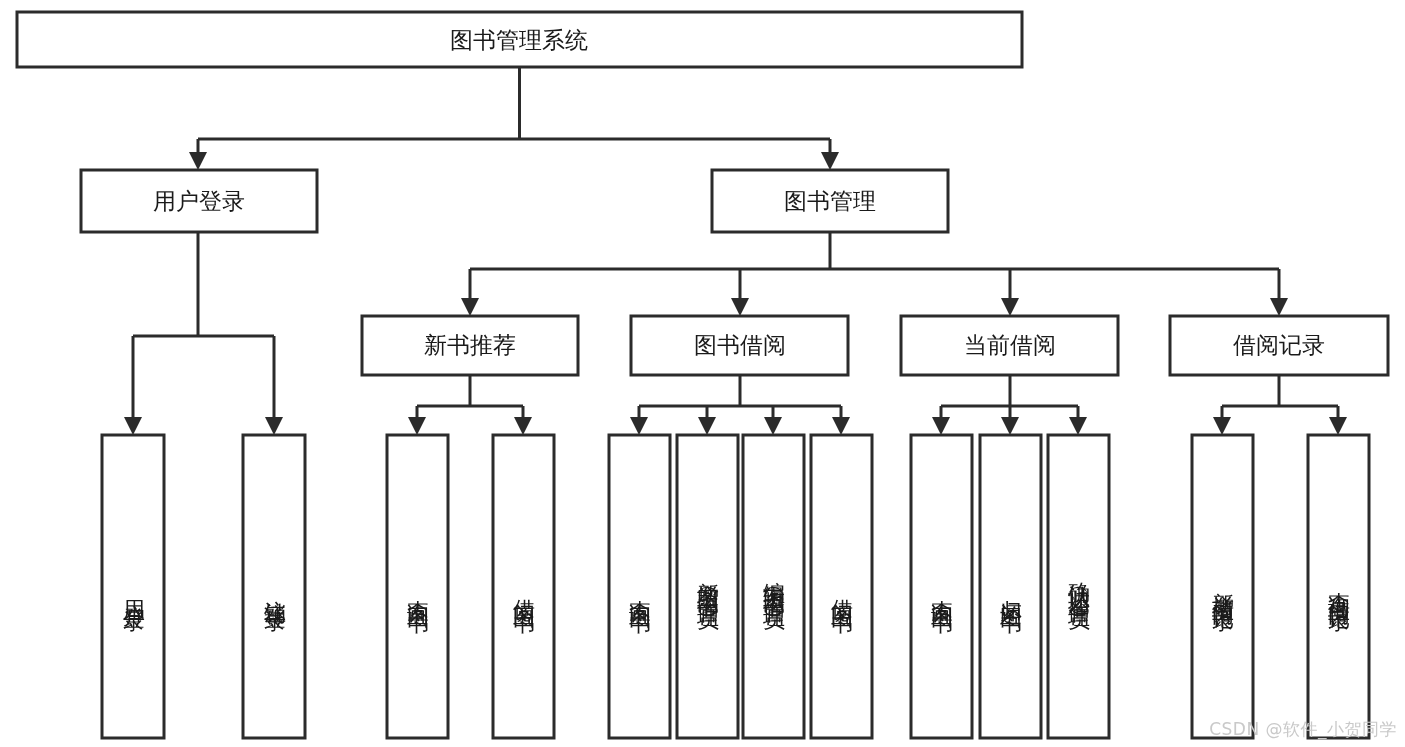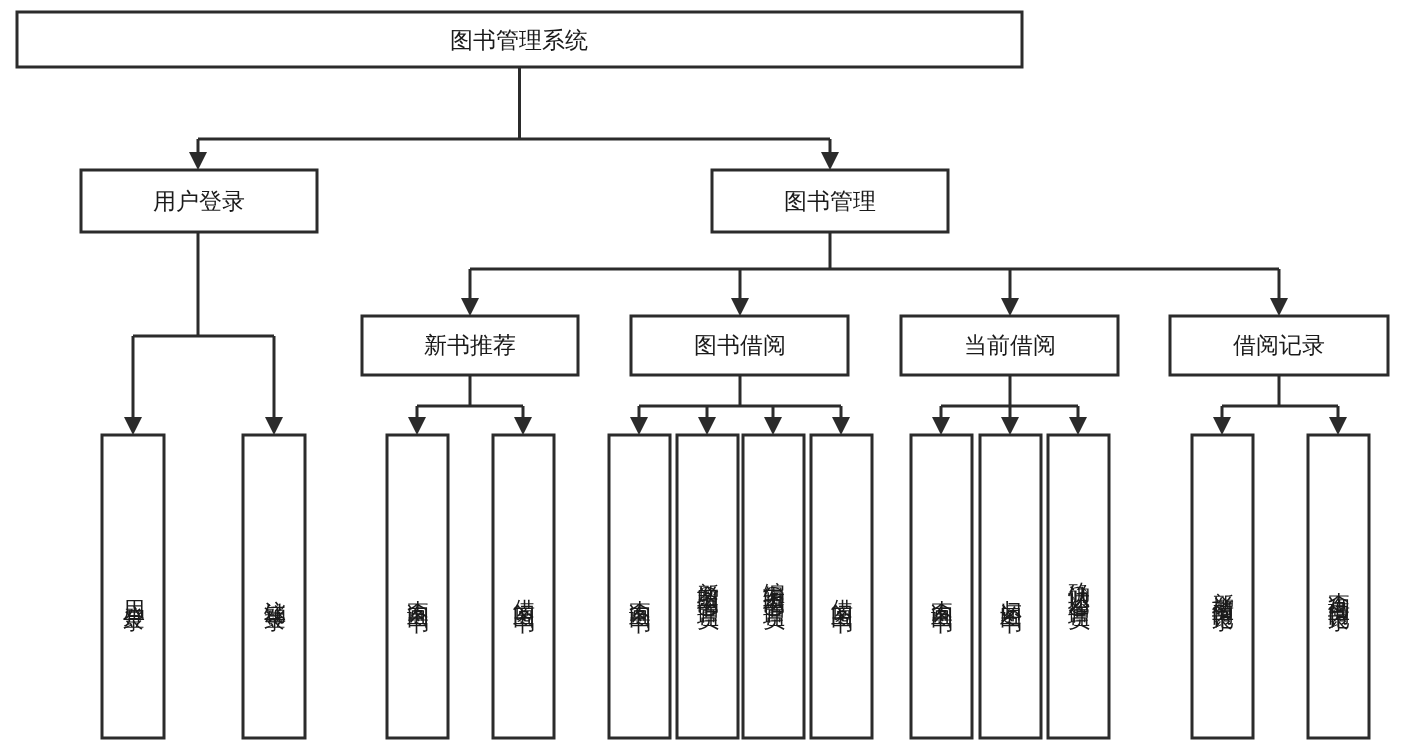--- a/index.html
+++ b/index.html
@@ -245,13 +245,14 @@
       <text class="node-label leaf" x="1222" y="586">新增借阅记录</text>
     </g>
 
     <g>
       <rect class="node-box" x="1308" y="435" width="61" height="303"></rect>
       <text class="node-label leaf" x="1338" y="586">查询借阅记录</text>
     </g>
 
   </svg>
 
+  <div class="watermark">CSDN @软件_小贺同学</div>
 </div>
 
 </body></html>

